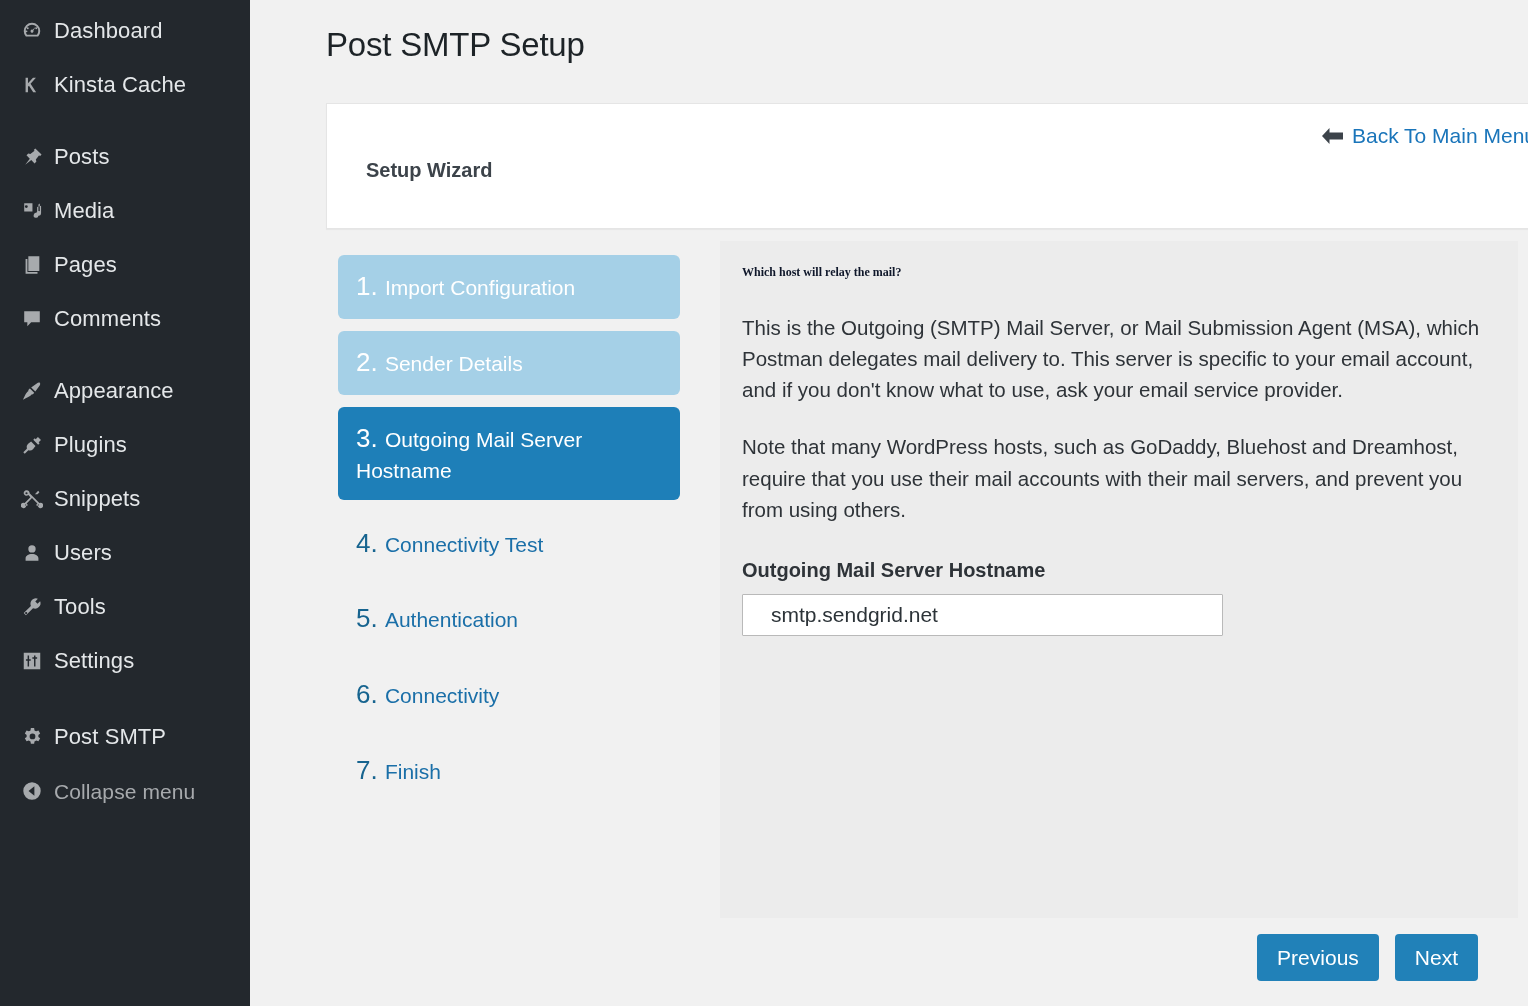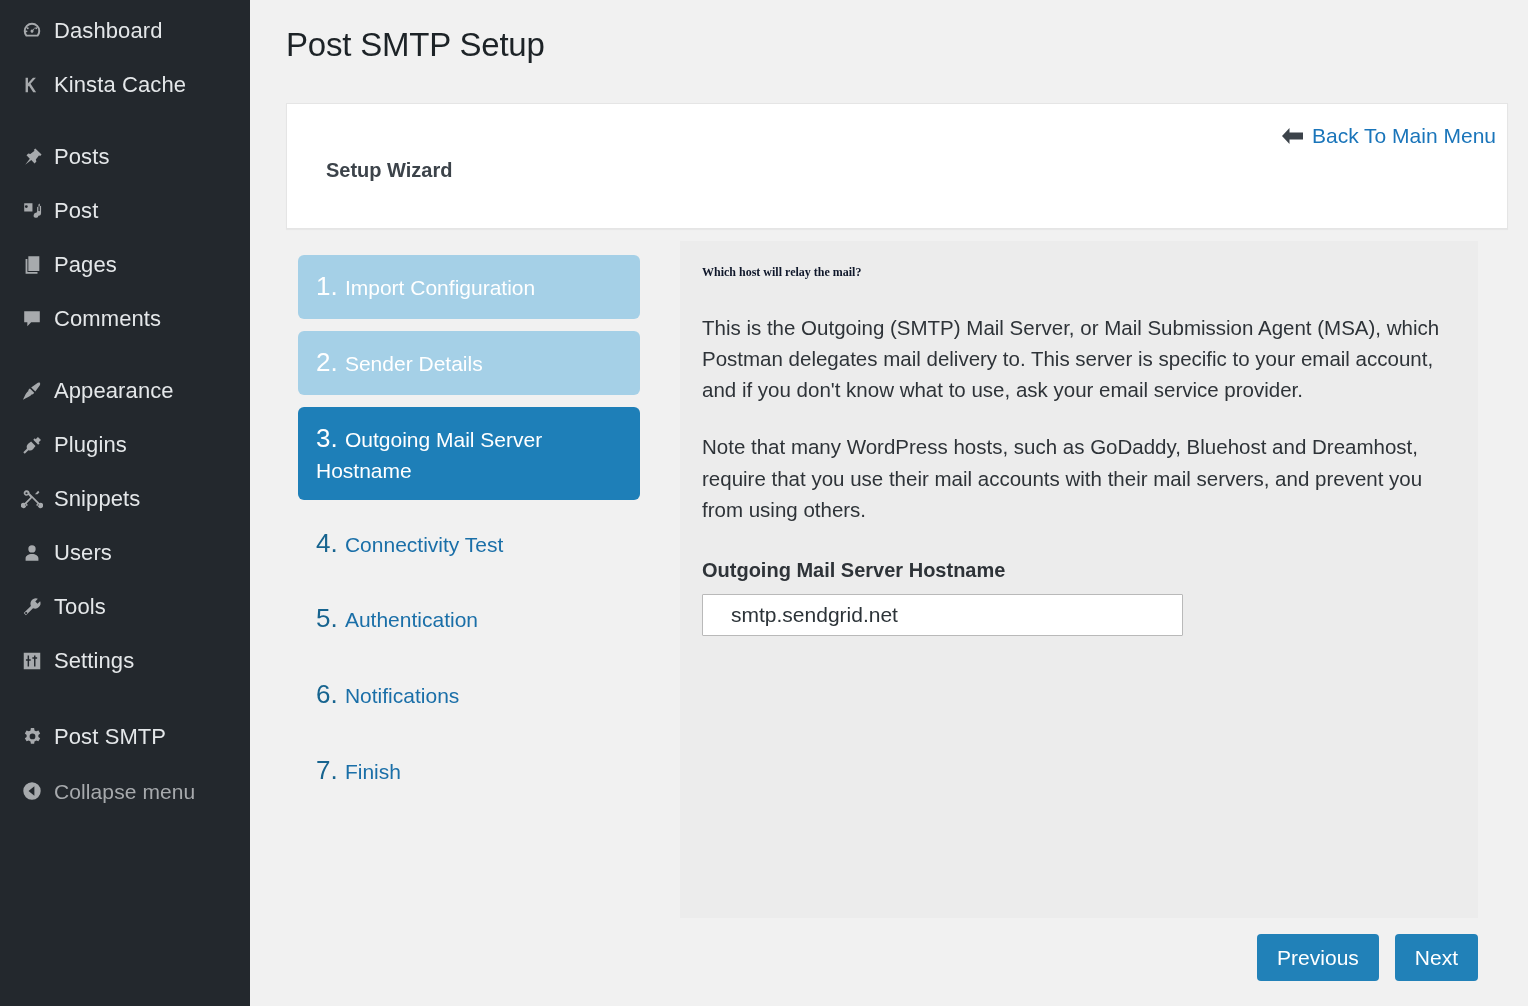--- a/index.html
+++ b/index.html
@@ -53,20 +53,21 @@
 
   .nav-gap { height: 18px; }
   .nav-gap-lg { height: 22px; }
 
   
   #main {
     flex: 1 1 auto;
     position: relative;
     background: #f1f1f1;
     height: 896px;
+    margin-left: 40px;
   }
 
   #page-title {
     position: absolute;
     left: 36px;
     top: 26px;
     font-size: 33px;
     font-weight: 400;
     color: #1d2327;
     letter-spacing: -0.2px;
@@ -241,21 +242,21 @@
       </span>
       <span class="nav-label">Posts</span>
     </div>
 
     <div class="nav-item">
       <span class="nav-ico">
         <svg width="22" height="22" viewBox="0 0 24 24" fill="currentColor">
             <path d="M3.5 3.5h9v9h-9zm2.3 2.1a1.6 1.6 0 1 0 0 3.2 1.6 1.6 0 0 0 0-3.2zM20.5 3.8v8.4a2.6 2.6 0 1 0 1.4 2.3V6.2l-4.3 1.3v7a2.6 2.6 0 1 0 1.4 2.3V5z"></path>
           </svg>
       </span>
-      <span class="nav-label">Post</span>
+      <span class="nav-label">Media</span>
     </div>
 
     <div class="nav-item">
       <span class="nav-ico">
         <svg width="22" height="22" viewBox="0 0 24 24" fill="currentColor">
             <path d="M8 2.5h12v16H8zM5 5.5h2v14h11v2H5z"></path>
           </svg>
       </span>
       <span class="nav-label">Pages</span>
     </div>
@@ -385,21 +386,21 @@
         <span class="txt">Connectivity Test</span>
       </div>
 
       <div class="step pending">
         <span class="num">5. </span>
         <span class="txt">Authentication</span>
       </div>
 
       <div class="step pending">
         <span class="num">6. </span>
-        <span class="txt">Notifications</span>
+        <span class="txt">Connectivity</span>
       </div>
 
       <div class="step pending">
         <span class="num">7. </span>
         <span class="txt">Finish</span>
       </div>
 
     </div>
 
     <div id="content-panel">

